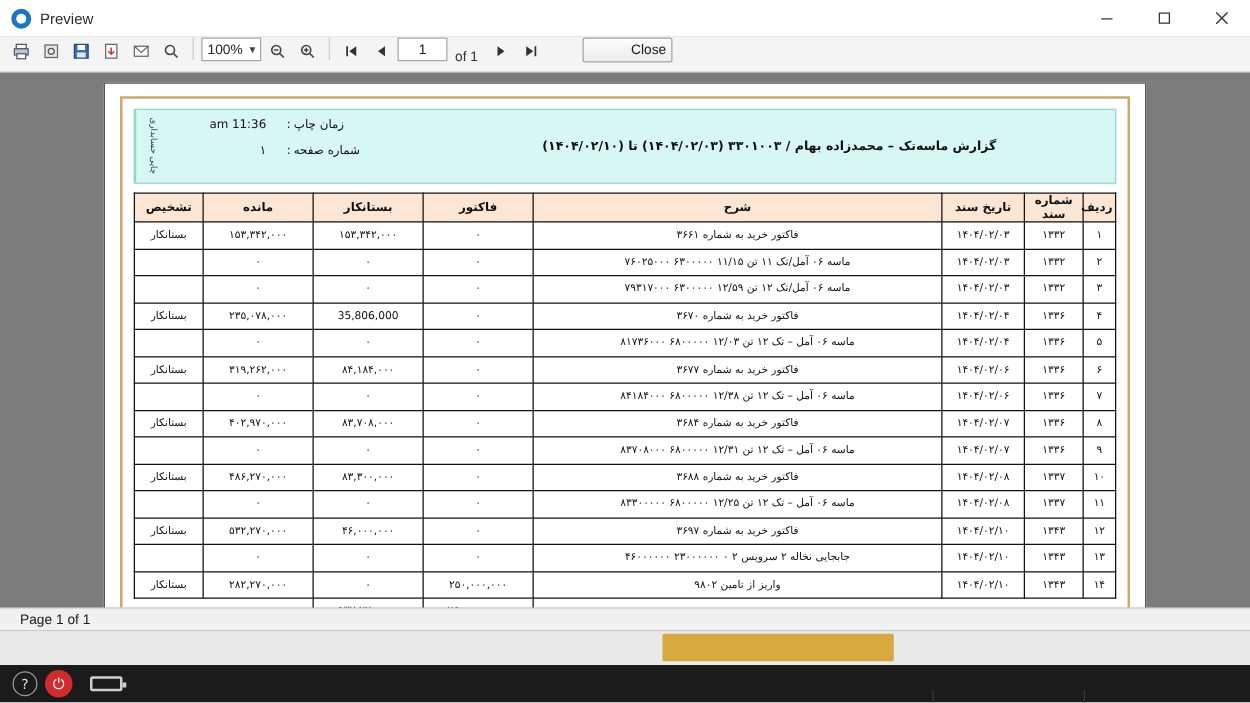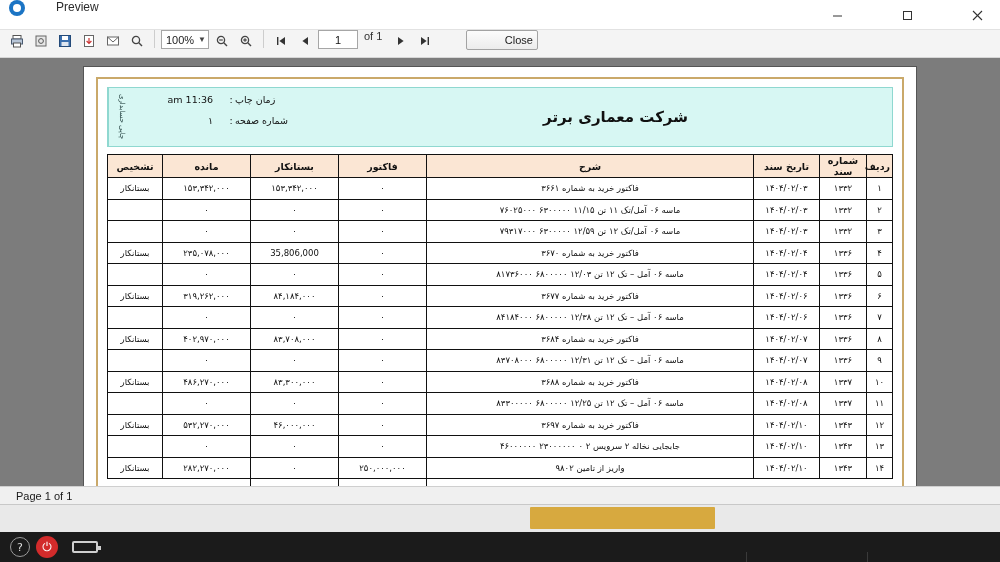--- a/index.html
+++ b/index.html
@@ -14,24 +14,23 @@
     position: relative;
     width: 1000px; height: 562px;
     background: #f0f0f0;
     display: flex; flex-direction: column;
   }
 
   
   .titlebar {
     height: 30px;
     background: #ffffff;
-    display: flex; align-items: flex-start;
+    display: flex; align-items: center;
     border-bottom: 1px solid #e2e2e2;
     flex: 0 0 30px;
-    gap: 24px;
   }
   .titlebar .app-icon {
     width: 16px; height: 16px; margin-left: 9px; margin-right: 7px;
     border-radius: 50%;
     background: #1b74c4;
     position: relative;
   }
   .titlebar .app-icon::after {
     content: "";
     position: absolute; left: 4px; top: 4px;
@@ -82,21 +81,21 @@
   .zoom-combo .caret {
     font-size: 8px; color: #444; margin-left: 3px;
   }
   .page-input {
     width: 40px; height: 19px;
     border: 1px solid #a6a6a6; background: #fff;
     font-size: 11px; text-align: center; color: #111;
     display: flex; align-items: center; justify-content: center;
   }
   .page-of {
-    font-size: 11px; color: #333; margin: 0 6px 0 4px;
+    font-size: 11px; color: #333; margin: 10px 6px 0 4px;
   }
   .close-btn {
     margin-left: 28px;
     width: 72px; height: 20px;
     border: 1px solid #a3a3a3;
     background: linear-gradient(#fcfcfc, #ececec);
     font-size: 11px; color: #1a1a1a;
     display: flex; align-items: center; justify-content: center;
     border-radius: 2px;
     padding-left: 33px;
@@ -412,21 +411,21 @@
               <div class="colon">:</div>
               <div class="val">11:36 am</div>
             </div>
             <div class="meta-row">
               <div class="lbl">شماره صفحه</div>
               <div class="colon">:</div>
               <div class="val">۱</div>
             </div>
           </div>
           <div class="center">
-            <div class="rep-title">شرکت معماری برتر</div>
+            <div class="rep-sub">گزارش ماسه‌تک – محمدزاده بهام / ۳۳۰۱۰۰۳    (۱۴۰۴/۰۲/۰۳) تا (۱۴۰۴/۰۲/۱۰)</div>
           </div>
         </div>
 
         <table class="report">
           <colgroup>
             <col class="col-row">
               <col class="col-docno">
               <col class="col-date">
             <col class="col-desc">
               <col class="col-money">

